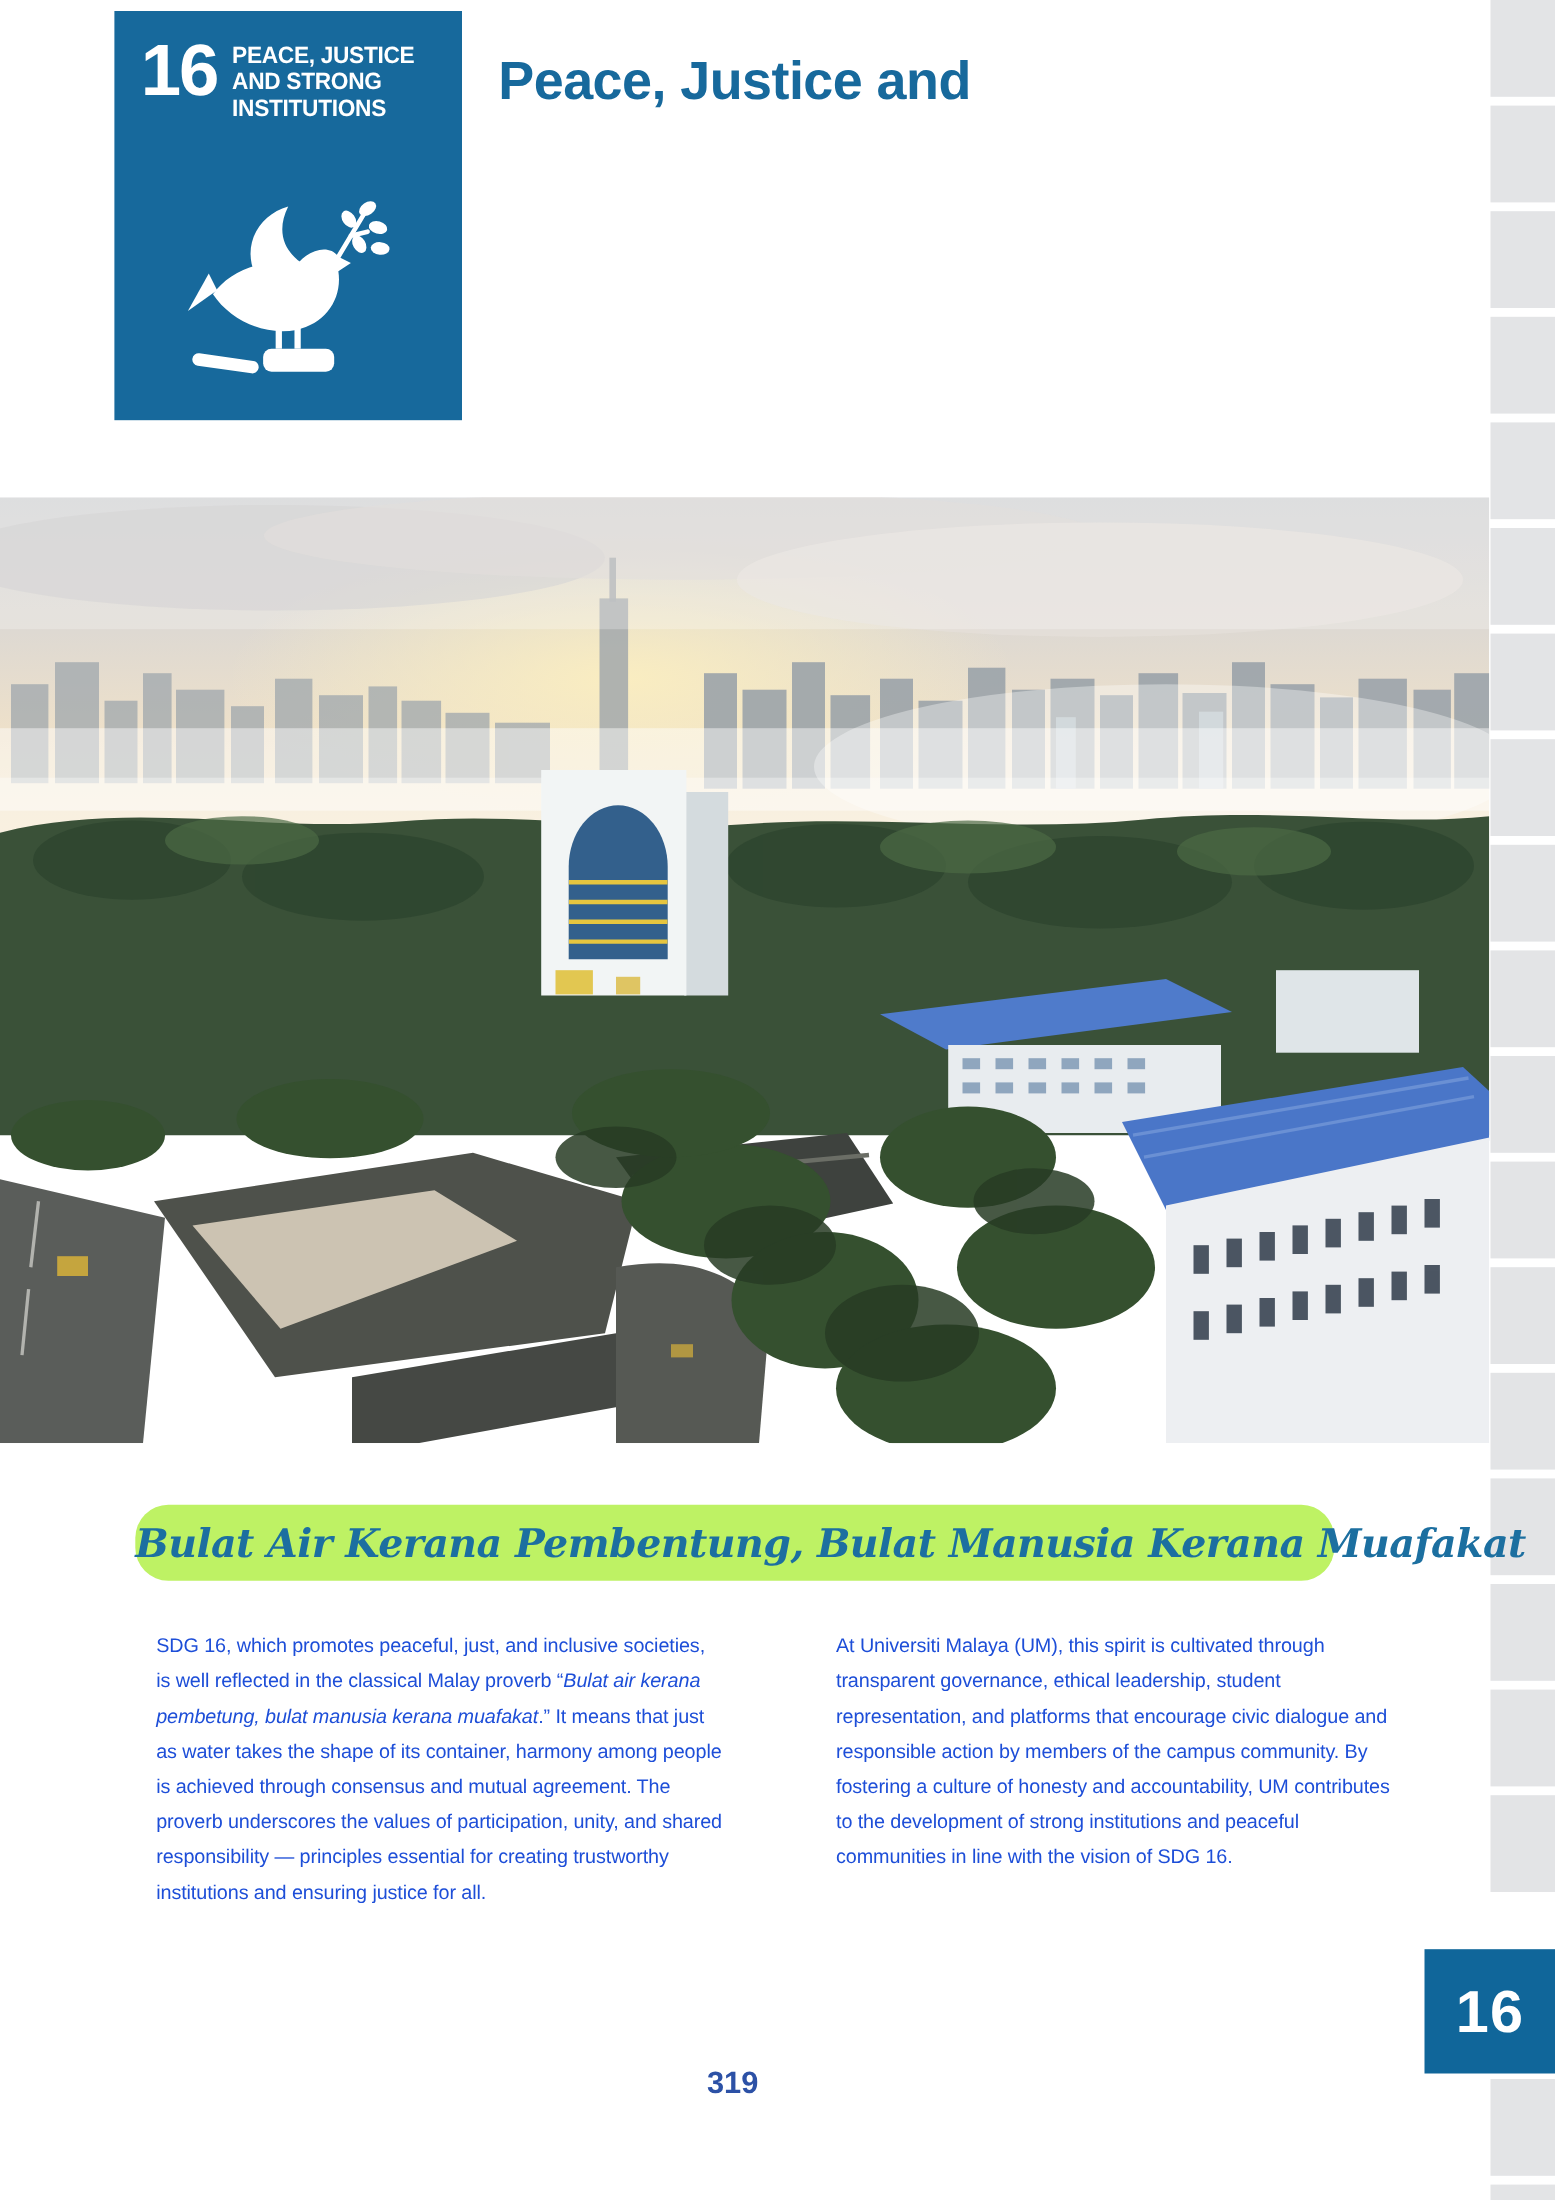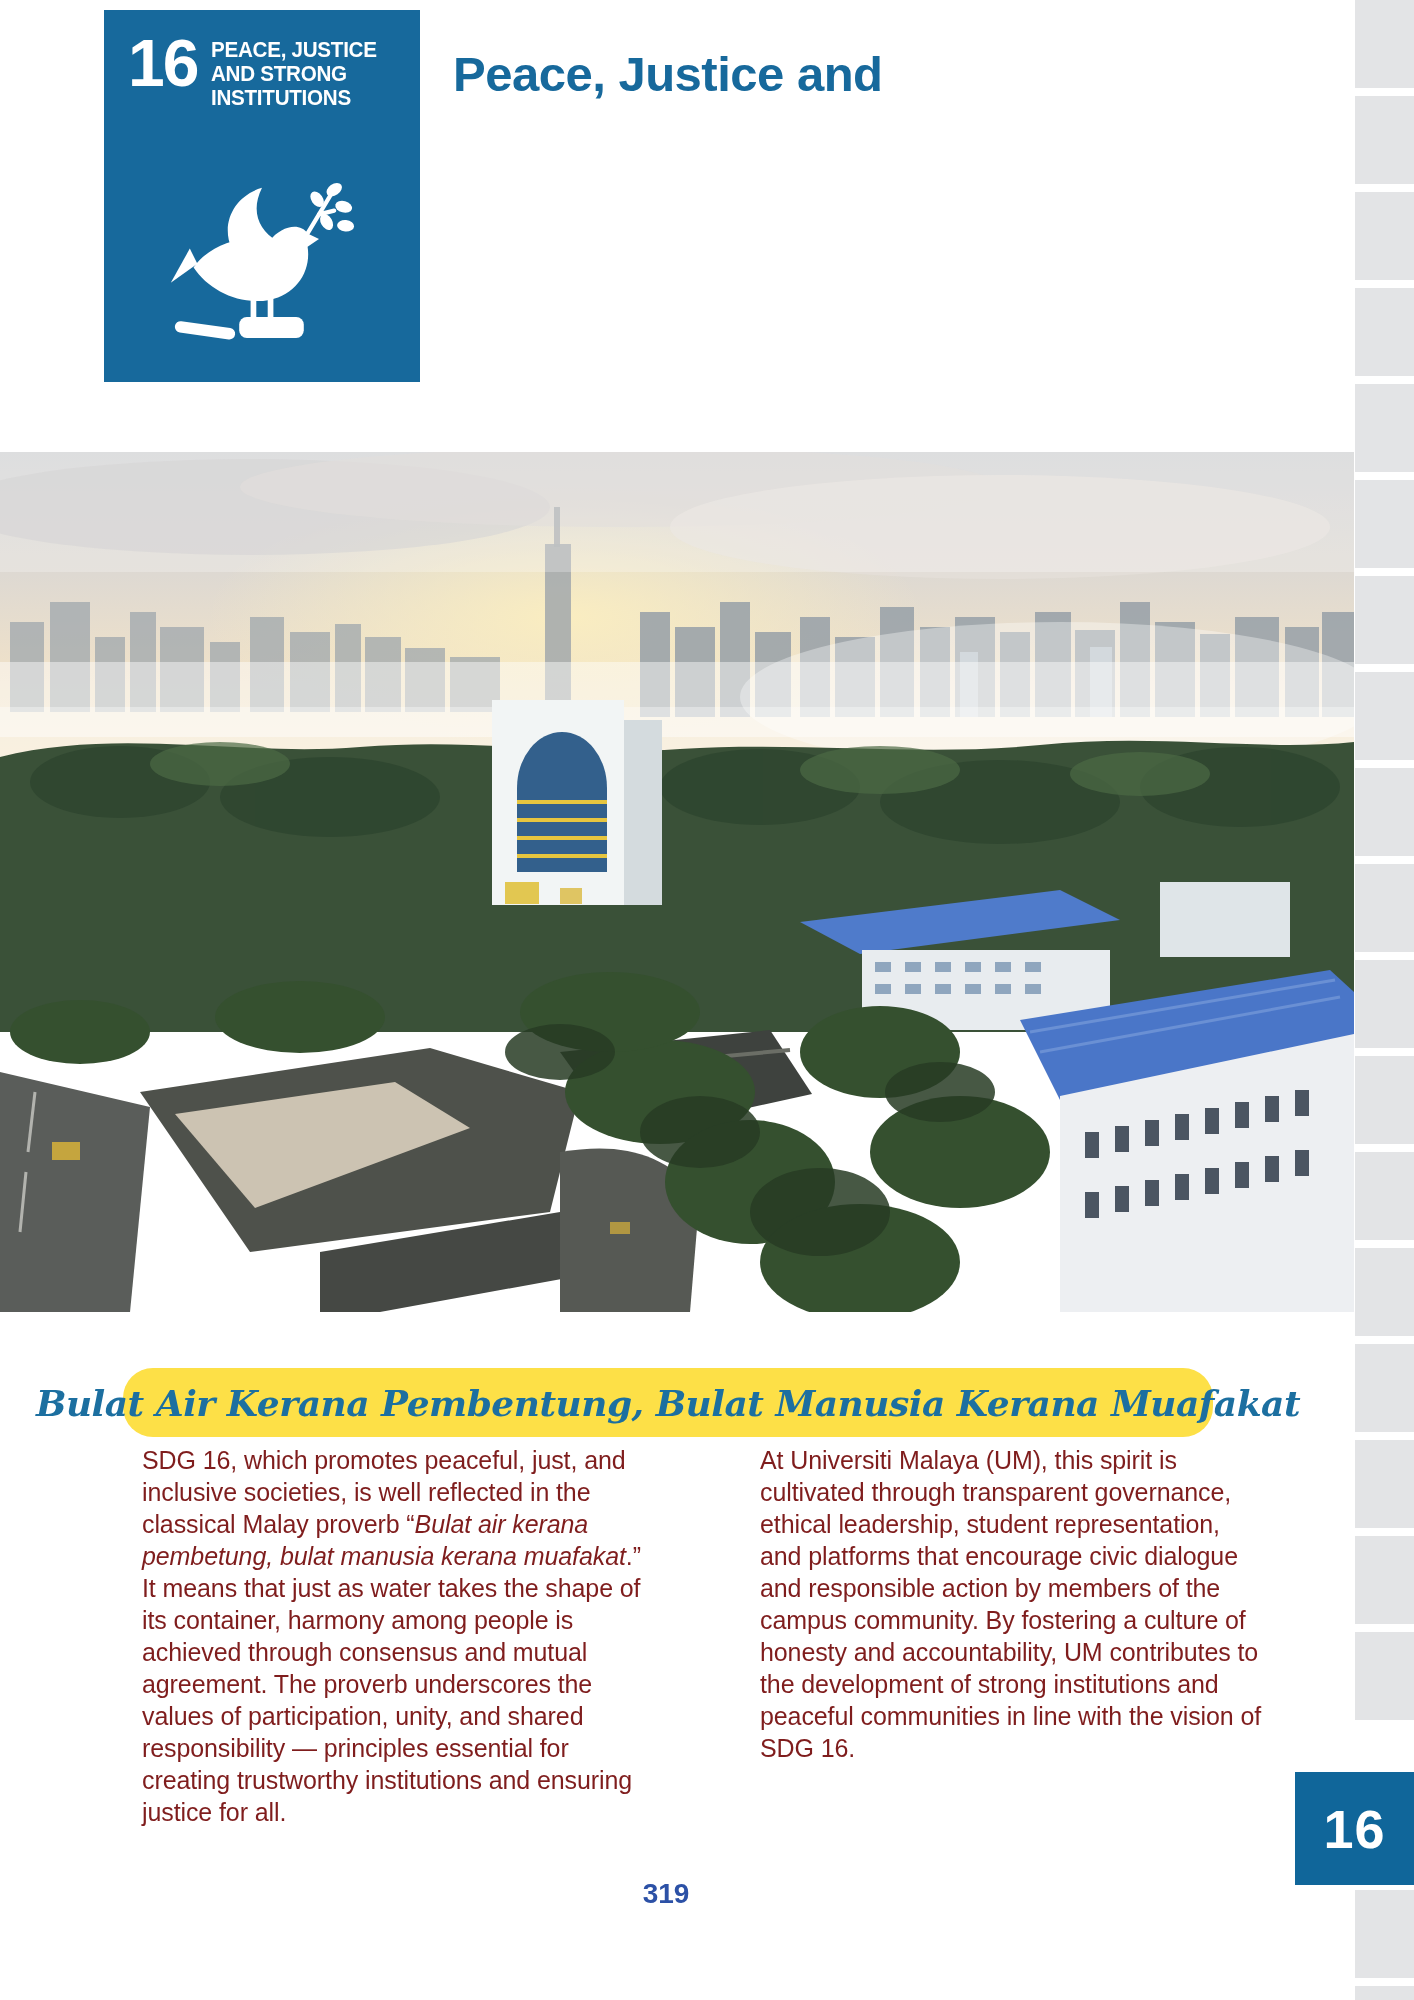--- a/index.html
+++ b/index.html
@@ -35,30 +35,30 @@
   .page-title { font-size:49px; font-weight:bold; line-height:1.1; letter-spacing:-0.5px; }
   .page-subtitle { margin-top:16px; width:600px; font-size:26px; font-weight:bold; line-height:1.18; letter-spacing:-0.2px; }
 
   
   .hero-photo { position:absolute; left:0; top:452px; width:1354px; height:860px; overflow:hidden; }
   .hero-photo svg { display:block; width:100%; height:100%; }
 
   
   .banner {
     position:absolute; left:123px; top:1368px; width:1090px; height:69px;
-    background:#fde047; border-radius:30px;
-    display:flex; align-items:center; justify-content:center;
+    background:#bef264; border-radius:30px;
+    display:flex; align-items:center; justify-content:flex-start;
   }
   .banner-text {
     font-family:"DejaVu Serif", serif; font-style:italic; font-weight:bold;
     font-size:36px; color:#1c6fa0; letter-spacing:-0.5px; white-space:nowrap;
   }
 
   
-  .col { position:absolute; top:1444px; font-size:25px; line-height:32px; color:#7f1d1d; letter-spacing:-0.1px; }
+  .col { position:absolute; top:1480px; font-size:18px; line-height:32px; color:#1d4ed8; letter-spacing:-0.1px; }
   .col-left  { left:142px; width:516px; }
   .col-right { left:760px; width:506px; }
   .col .it { font-style:italic; }
 
   
   .page-number {
     position:absolute; left:600px; top:1878px; width:132px; text-align:center;
     color:#2c51a6; font-size:28px; font-weight:bold;
   }
 </style>

